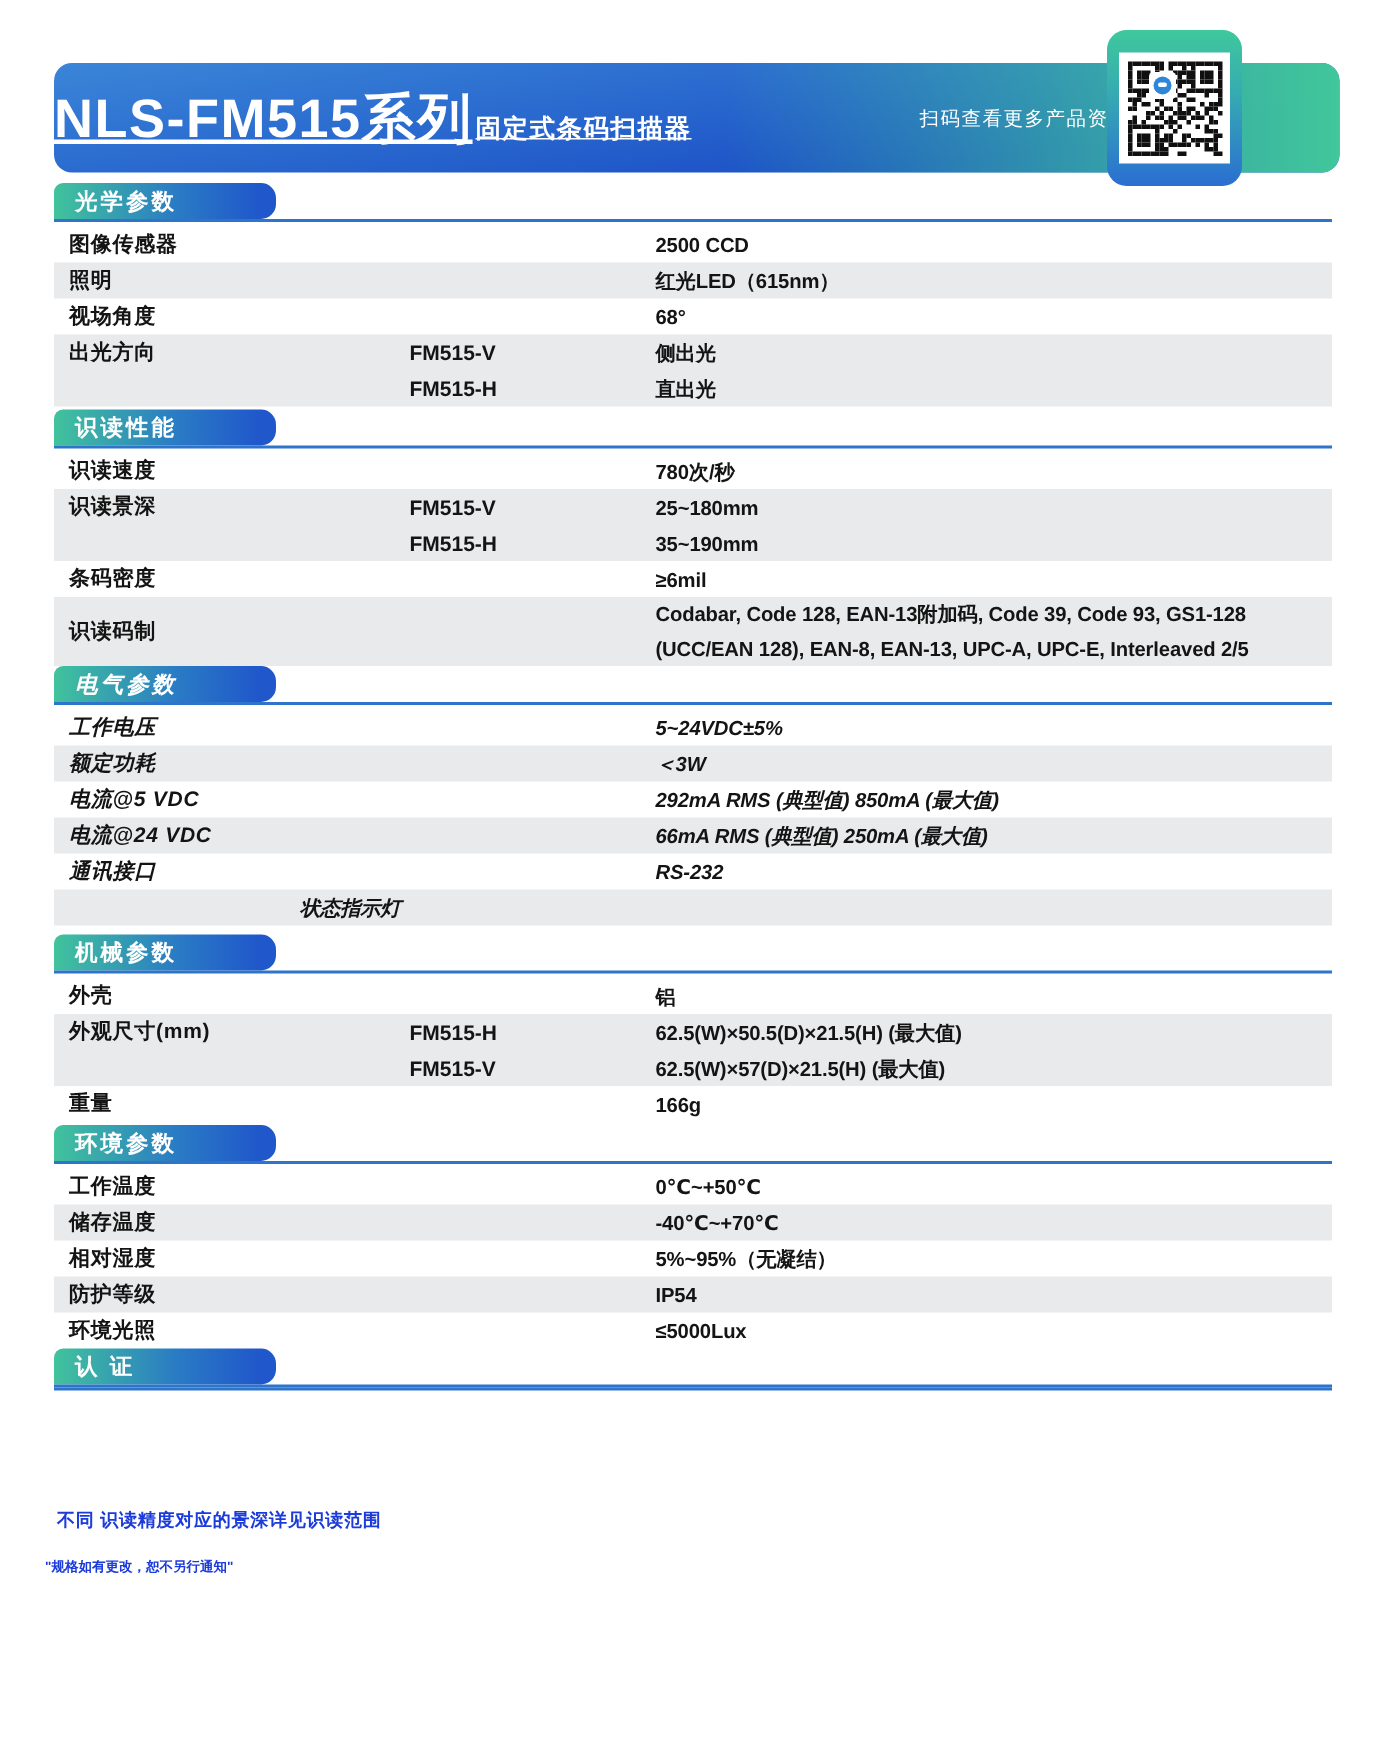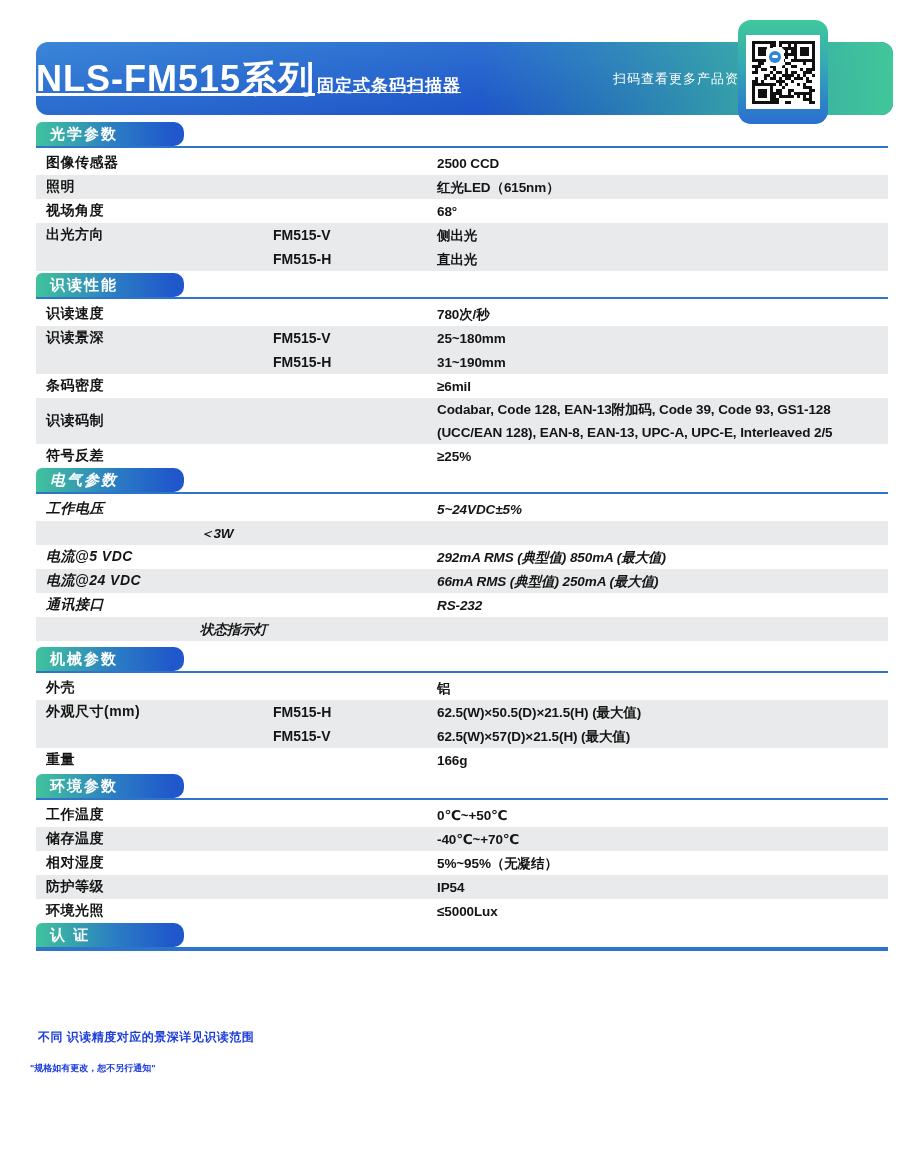--- a/index.html
+++ b/index.html
@@ -582,59 +582,53 @@
         </div>
         <div class="row shaded">
           <div class="line">
             <div class="col-label">识读景深</div>
             <div class="col-model">FM515-V</div>
             <div class="col-value">25~180mm</div>
           </div>
           <div class="line">
             <div class="col-label"></div>
             <div class="col-model">FM515-H</div>
-            <div class="col-value">31~190mm</div>
+            <div class="col-value">35~190mm</div>
           </div>
         </div>
         <div class="row">
           <div class="line">
             <div class="col-label">条码密度</div>
             <div class="col-model"></div>
             <div class="col-value">≥6mil</div>
           </div>
         </div>
         <div class="row shaded">
           <div class="line">
             <div class="col-label">识读码制</div>
             <div class="col-model"></div>
             <div class="col-value">Codabar, Code 128, EAN-13附加码, Code 39, Code 93, GS1-128 (UCC/EAN 128), EAN-8, EAN-13, UPC-A, UPC-E, Interleaved 2/5</div>
-          </div>
-        </div>
-        <div class="row">
-          <div class="line">
-            <div class="col-label">符号反差</div>
-            <div class="col-model"></div>
-            <div class="col-value">≥25%</div>
           </div>
         </div>
       </div>
     </div>
     <div class="section s-gap-3">
       <div class="pill">电气参数</div>
       <div class="rule"></div>
       <div class="rows">
         <div class="row">
           <div class="line">
             <div class="col-label">工作电压</div>
             <div class="col-model"></div>
             <div class="col-value">5~24VDC±5%</div>
           </div>
         </div>
         <div class="row shaded">
           <div class="line">
+            <div class="col-label">额定功耗</div>
             <div class="col-model"></div>
             <div class="col-value">＜3W</div>
           </div>
         </div>
         <div class="row">
           <div class="line">
             <div class="col-label">电流@5 VDC</div>
             <div class="col-model"></div>
             <div class="col-value">292mA RMS (典型值)  850mA (最大值)</div>
           </div>

